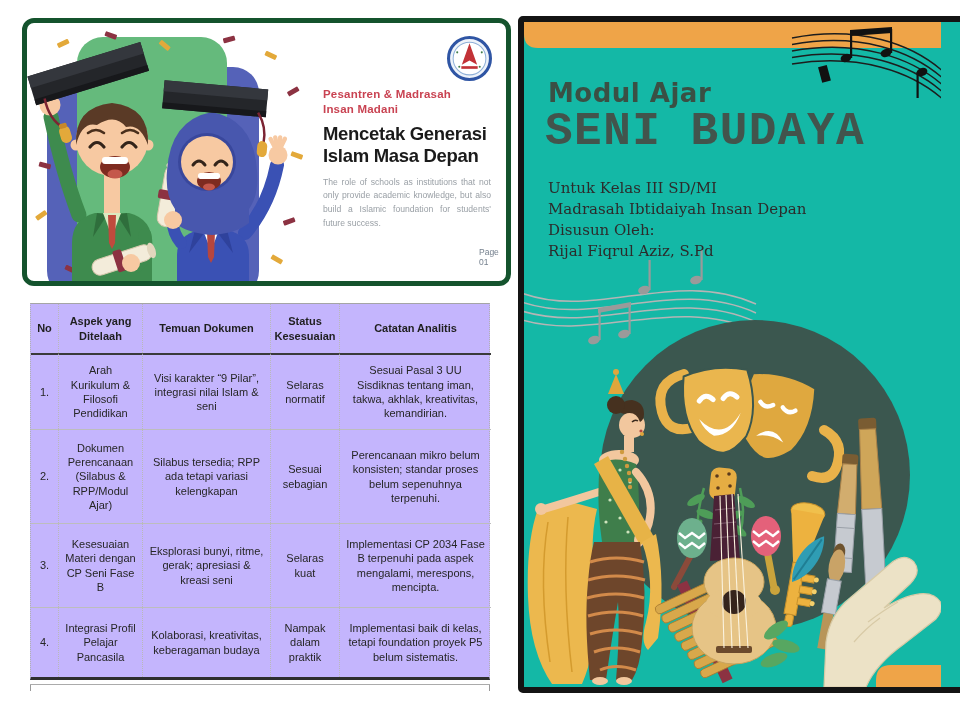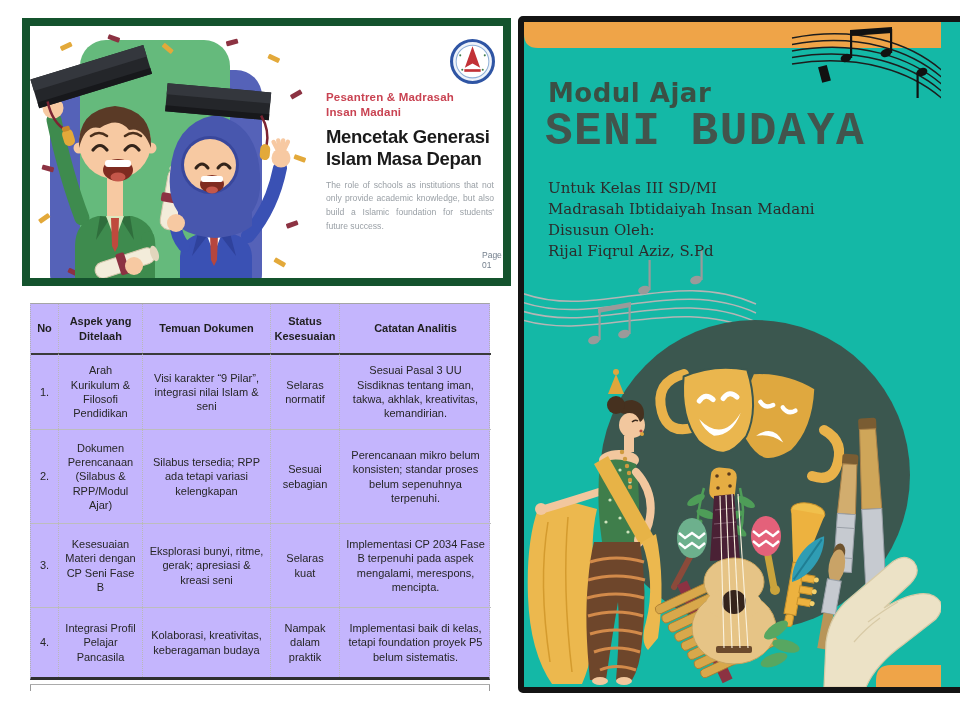--- a/index.html
+++ b/index.html
@@ -1,20 +1,20 @@
 <!DOCTYPE html>
 <html><head>
 <meta charset="utf-8">
 <style>
   html,body{margin:0;padding:0;background:#ffffff;}
   .canvas{position:relative;width:960px;height:720px;background:#fff;overflow:hidden;
           font-family:"Liberation Sans",sans-serif;}
   
   .slide-panel{position:absolute;left:22px;top:18px;width:489px;height:268px;
-               border:8px solid #14532d;border-radius:0;background:#fff;box-sizing:border-box;overflow:hidden;}
+               border:5px solid #14532d;border-radius:12px;background:#fff;box-sizing:border-box;overflow:hidden;}
   .slide-art{position:absolute;left:0;top:0;width:479px;height:258px;}
   .slide-text{position:absolute;left:296px;top:64px;width:172px;}
   .slide-eyebrow{color:#c94352;font-weight:700;font-size:11.5px;line-height:1.3;letter-spacing:.2px;}
   .slide-title{margin-top:6px;color:#1a1a1a;font-weight:800;font-size:18.5px;line-height:1.18;letter-spacing:-.3px;}
   .slide-body{margin-top:9px;color:#9aa0a6;font-size:8.6px;line-height:1.6;text-align:justify;width:168px;}
   .page-label{position:absolute;left:404px;top:224px;font-size:8.5px;color:#75808e;padding-left:48px;}
   .slide-logo{position:absolute;left:420px;top:13px;width:45px;height:45px;}
   
   .tbl{position:absolute;left:30px;top:303px;width:460px;display:grid;
        grid-template-columns:27px 84px 128px 69px 152px;
@@ -438,19 +438,19 @@
       <g>
         <path d="M300,665 L302,620 Q306,592 326,576 L366,542 Q380,530 390,540 Q398,550 386,562 L360,586 Q394,566 410,574 Q424,582 412,597 L380,622 Q352,642 342,665 Z" fill="#ece2c6" stroke="#d8caa6" stroke-width="1.2"></path>
         <path d="M344,600 Q360,588 374,580 M330,620 Q342,606 356,596" stroke="#d8caa6" stroke-width="1.2" fill="none"></path>
       </g>
     </svg>
 
     <div class="cover-kicker">Modul Ajar</div>
     <div class="cover-title">SENI BUDAYA</div>
     <div class="cover-lines">
       <div>Untuk Kelas III SD/MI</div>
-      <div>Madrasah Ibtidaiyah Insan Madani</div>
+      <div>Madrasah Ibtidaiyah Insan Depan</div>
       <div>Disusun Oleh:</div>
       <div>Rijal Fiqrul Aziz, S.Pd</div>
     </div>
   </div>
 
 </div>
 
 </body></html>

